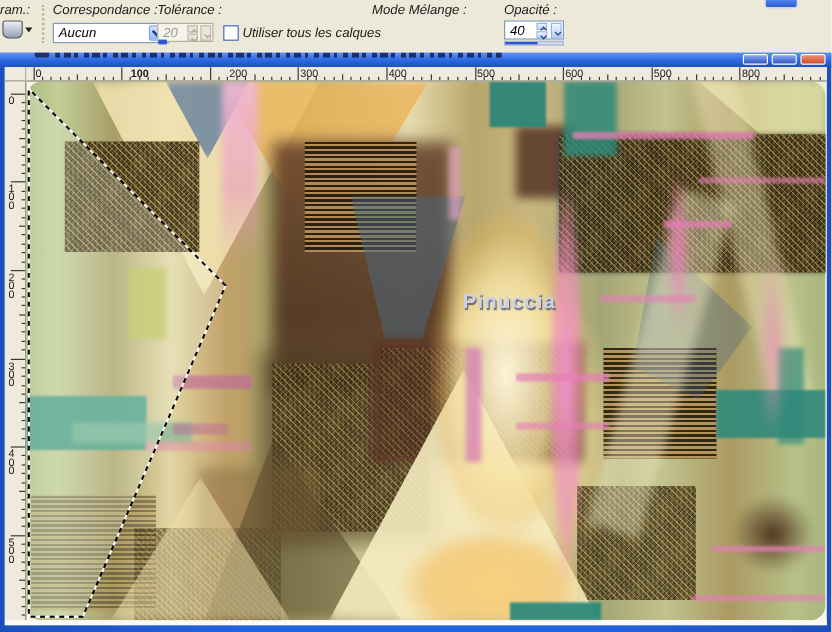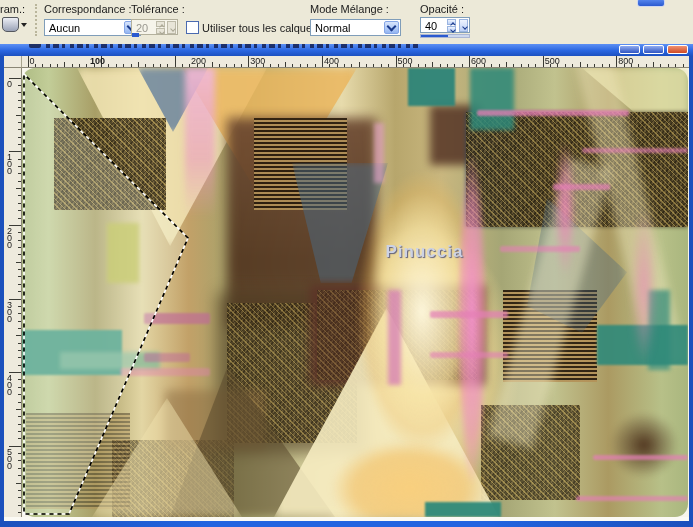--- a/index.html
+++ b/index.html
@@ -1,21 +1,21 @@
 <!DOCTYPE html>
 <html style="--toolbar-bg: #ece9d8; --window-frame: #2264e0; --titlebar: #2a66e0; --close-button: #cf4a24; --accent-blue: #2a5ad0; --ruler-bg: #eeeadd; --selection-fill: rgba(244,250,235,0.26); --selection-dash-dark: #000000; --selection-dash-light: #ffffff;"><head>
 <meta charset="utf-8">
 <style>
   html,body{margin:0;padding:0;}
   .app{position:relative;width:693px;height:527px;overflow:hidden;
        font-family:"Liberation Sans",sans-serif;background:var(--toolbar-bg,#ece9d8);}
 
   
   .toolbar{position:absolute;left:0;top:0;width:693px;height:44px;background:var(--toolbar-bg,#ece9d8);
-           border-bottom:1px solid #fff;}
+           border-bottom:1px solid #fff;font-style:italic;}
   .tlabel{position:absolute;font-size:11px;color:#1a1a1a;white-space:nowrap;}
   .combo{position:absolute;height:17px;background:#fff;border:1px solid #7f9db9;box-sizing:border-box;}
   .combo .val{position:absolute;left:4px;top:2px;font-size:11px;color:#000;}
   .dropbtn{position:absolute;right:1px;top:1px;width:15px;height:13px;border-radius:2px;
            background:linear-gradient(180deg,#d7e4fc,#94b6f2);border:1px solid #85a6e6;box-sizing:border-box;}
   .cv{position:absolute;width:5px;height:5px;border-right:2px solid #1a3a8c;border-bottom:2px solid #1a3a8c;}
   .cv.down{transform:rotate(45deg);left:3px;top:1px;}
   .cv.up{transform:rotate(-135deg);left:3px;top:3px;}
   .cv.small{width:3px;height:3px;border-width:1.5px;}
   .spin{position:absolute;height:16px;background:#fff;border:1px solid #7f9db9;box-sizing:border-box;}
@@ -123,26 +123,20 @@
       <span class="spinbtn" style="right:1px;top:1px;height:13px;">
           <span class="cv small down" style="top:5px;"></span>
         </span>
     </div>
     <div class="bluenub" style="left:132px;top:33px;width:7px;height:4px;"></div>
 
     <div class="checkbox" style="left:186px;top:21px;"></div>
     <span class="tlabel" style="left:202px;top:22px;">Utiliser tous les calques</span>
 
     <span class="tlabel" style="left:310px;top:3px;">Mode Mélange :</span>
-    <div class="combo" style="left:310px;top:19px;width:91px;">
-      <span class="val">Normal</span>
-      <span class="dropbtn">
-          <span class="cv down"></span>
-        </span>
-    </div>
 
     <span class="tlabel" style="left:420px;top:3px;">Opacité :</span>
     <div class="spin" style="left:420px;top:17px;width:50px;">
       <span class="val">40</span>
       <span class="spinbtn" style="right:13px;top:1px;">
           <span class="cv small up"></span>
         </span>
       <span class="spinbtn" style="right:13px;top:8px;">
           <span class="cv small down"></span>
         </span>
@@ -176,21 +170,21 @@
           <div class="t minor" style="left: 12.86px;"></div>
           <div class="t minor" style="left: 20.22px;"></div>
           <div class="t minor" style="left: 27.58px;"></div>
           <div class="t minor" style="left: 34.94px;"></div>
           <div class="t mid" style="left: 42.3px;"></div>
           <div class="t minor" style="left: 49.66px;"></div>
           <div class="t minor" style="left: 57.02px;"></div>
           <div class="t minor" style="left: 64.38px;"></div>
           <div class="t minor" style="left: 71.74px;"></div>
           <div class="t major" style="left: 79.1px;"></div>
-          <div class="lbl" style="left: 68px; font-weight: bold;">100</div>
+          <div class="lbl" style="left: 87px; font-weight: bold;">100</div>
           <div class="t minor" style="left: 86.46px;"></div>
           <div class="t minor" style="left: 93.82px;"></div>
           <div class="t minor" style="left: 101.18px;"></div>
           <div class="t minor" style="left: 108.54px;"></div>
           <div class="t mid" style="left: 115.9px;"></div>
           <div class="t minor" style="left: 123.26px;"></div>
           <div class="t minor" style="left: 130.62px;"></div>
           <div class="t minor" style="left: 137.98px;"></div>
           <div class="t minor" style="left: 145.34px;"></div>
           <div class="t major" style="left: 152.7px;"></div>

